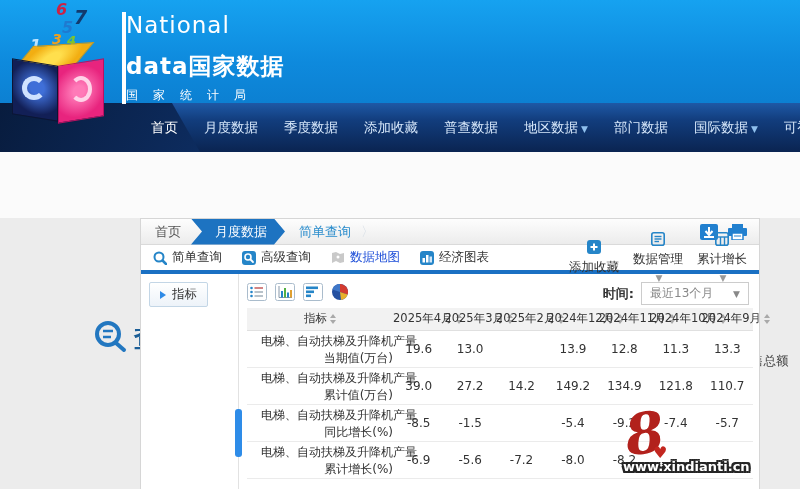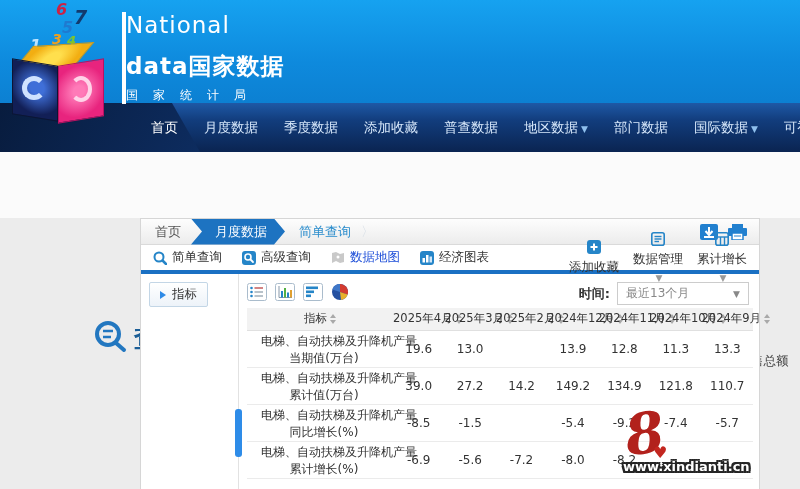--- a/index.html
+++ b/index.html
@@ -72,34 +72,34 @@
   .sidebar { width:98px; border-right:1px solid #e2e2e2; padding:8px 0 0 8px; }
   .indicator-btn { display:inline-flex; align-items:center; gap:6px; border:1px solid #c3d6e6; background:linear-gradient(#ffffff,#edf3f9); padding:3px 10px; font-size:12.5px; color:#333; border-radius:2px; cursor:pointer; }
   .tri-right { width:0; height:0; border-left:6px solid #2e8ae6; border-top:4px solid transparent; border-bottom:4px solid transparent; }
   .splitter { position:absolute; left:94px; top:135px; width:7px; height:48px; background:#2e8ce8; border-radius:3px; z-index:5; cursor:col-resize; }
 
   .main { flex:1; padding:8px 6px 0 8px; position:relative; }
   .view-icons { display:flex; gap:8px; align-items:center; height:20px; }
   .view-icons svg { display:block; cursor:pointer; }
   .time-filter { position:absolute; right:10px; top:8px; display:flex; align-items:center; gap:7px; }
   .time-label { font-size:13px; font-weight:bold; color:#333; }
-  .time-select { width:132px; height:23px; border:1px solid #ccc; background:#fff; display:flex; align-items:center; justify-content:space-between; padding:0 8px; font-size:12px; color:#888; cursor:pointer; }
+  .time-select { width:108px; height:23px; border:1px solid #ccc; background:#fff; display:flex; align-items:center; justify-content:space-between; padding:0 8px; font-size:12px; color:#888; cursor:pointer; }
   .sel-caret { font-size:9px; color:#888; }
 
   table.data { width:100%; border-collapse:collapse; table-layout:fixed; margin-top:6px; }
   table.data th { background:#f2f2f2; font-weight:normal; font-size:11.5px; color:#333; height:22px; border-bottom:1px solid #e0e0e0; white-space:nowrap; }
   .th-inner { display:inline-flex; align-items:center; gap:3px; }
   .sort { display:inline-flex; flex-direction:column; gap:2px; }
   .sort i { display:block; width:0; height:0; border-left:3px solid transparent; border-right:3px solid transparent; }
   .sort .up { border-bottom:4px solid #a9a9a9; }
   .sort .dn { border-top:4px solid #a9a9a9; }
   table.data td { font-size:12px; color:#333; text-align:center; border-bottom:1px solid #ebebeb; height:37px; }
   td.lbl { text-align:left; font-size:12.5px; line-height:17px; padding:2px 0 0 4px; }
   td.lbl .l1 { padding-left:10px; white-space:nowrap; }
-  td.lbl .l2 { padding-left:4px; white-space:nowrap; }
+  td.lbl .l2 { padding-left:4px; white-space:nowrap;text-align:right; }
 
   
   .watermark { position:absolute; left:482px; top:184px; width:300px; height:100px; z-index:20; pointer-events:none; }
   .wm-eight { position:absolute; left:2px; top:2px; font-family:"DejaVu Serif","Liberation Serif",serif; font-style:italic; font-weight:bold; font-size:56px; line-height:1; color:#b2211c; transform:rotate(-8deg); }
   .wm-heart { position:absolute; left:30px; top:40px; font-size:16px; color:#c3261f; }
   .wm-name { position:absolute; left:56px; top:12px; font-size:31px; font-weight:bold; letter-spacing:5px; color:#fff; white-space:nowrap;
     text-shadow:-2px -2px 0 #252525,2px -2px 0 #252525,-2px 2px 0 #252525,2px 2px 0 #252525,-2px 0 0 #252525,2px 0 0 #252525,0 -2px 0 #252525,0 2px 0 #252525; }
   .wm-url { position:absolute; left:0px; top:56px; font-size:13px; font-weight:bold; color:#fff; white-space:nowrap;
     text-shadow:-2px -2px 0 #252525,2px -2px 0 #252525,-2px 2px 0 #252525,2px 2px 0 #252525,-2px 0 0 #252525,2px 0 0 #252525,0 -2px 0 #252525,0 2px 0 #252525; }
 </style>

